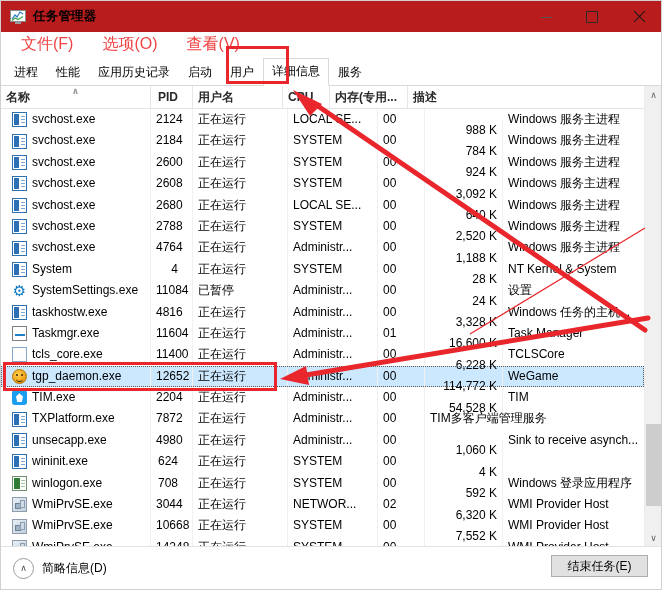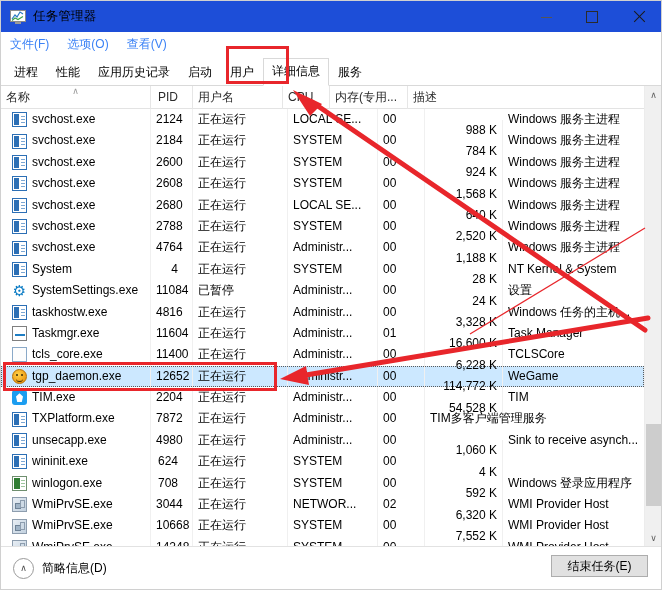--- a/index.html
+++ b/index.html
@@ -27,24 +27,25 @@
     border: 1px solid #d0d0d0;
     box-sizing: border-box;
     display: flex;
     flex-direction: column;
   }
 
   
   .titlebar {
     height: 31px;
     min-height: 31px;
-    background: #1d4ed8;
+    background: #b91c1c;
     display: flex;
     align-items: center;
     position: relative;
+    font-weight: bold;
   }
   .title-icon {
     width: 16px; height: 16px;
     margin-left: 9px;
     margin-right: 7px;
     position: relative;
     flex: 0 0 auto;
   }
   .title-text {
     font-size: 12.5px;
@@ -92,25 +93,26 @@
   
   .menubar {
     height: 25px;
     min-height: 25px;
     display: flex;
     align-items: center;
     padding-left: 9px;
     background: #ffffff;
   }
   .menu-item {
-    font-size: 12px;
-    color: #3b82f6;
+    font-size: 16px;
+    color: #ef4444;
     padding: 2px 9px 2px 0;
     margin-right: 9px;
     white-space: nowrap;
+    margin-left: 11px;
   }
 
   
   .tabstrip {
     height: 28px;
     min-height: 28px;
     background: #ffffff;
     display: flex;
     align-items: flex-end;
     border-bottom: 1px solid #d9d9d9;
@@ -163,20 +165,21 @@
     font-size: 12px;
     color: #2b2b2b;
     box-sizing: border-box;
     padding: 0 5px;
     height: 23px;
     line-height: 23px;
     border-right: 1px solid #e6e6e6;
     position: relative;
     white-space: nowrap;
     overflow: hidden;
+    font-weight: bold;
   }
   .hdr-cell.last { border-right: none; }
   .sort-caret {
     position: absolute;
     left: 50%;
     top: 0px;
     transform: translateX(-50%);
     font-size: 9px;
     color: #9a9a9a;
     line-height: 10px;
@@ -493,21 +496,21 @@
           </div>
           <div class="row">
             <div class="cell c-name name">
               <span class="pic ic-svchost"></span>
               <span>svchost.exe</span>
             </div>
             <div class="cell c-pid">2608</div>
             <div class="cell c-status">正在运行</div>
             <div class="cell c-user">SYSTEM</div>
             <div class="cell c-cpu">00</div>
-            <div class="cell c-mem num">1,568 K</div>
+            <div class="cell c-mem num">3,092 K</div>
             <div class="cell c-desc last">Windows 服务主进程</div>
           </div>
           <div class="row">
             <div class="cell c-name name">
               <span class="pic ic-svchost"></span>
               <span>svchost.exe</span>
             </div>
             <div class="cell c-pid">2680</div>
             <div class="cell c-status">正在运行</div>
             <div class="cell c-user">LOCAL SE...</div>

